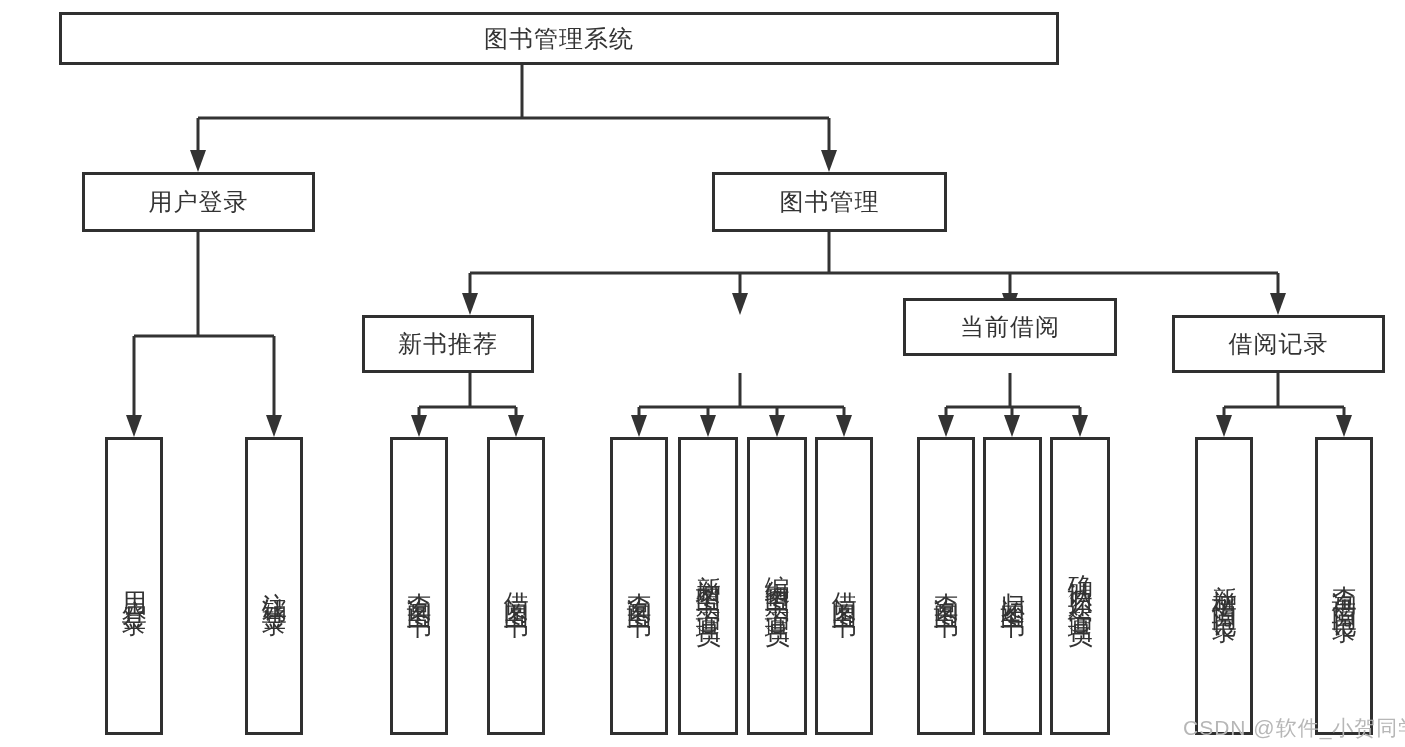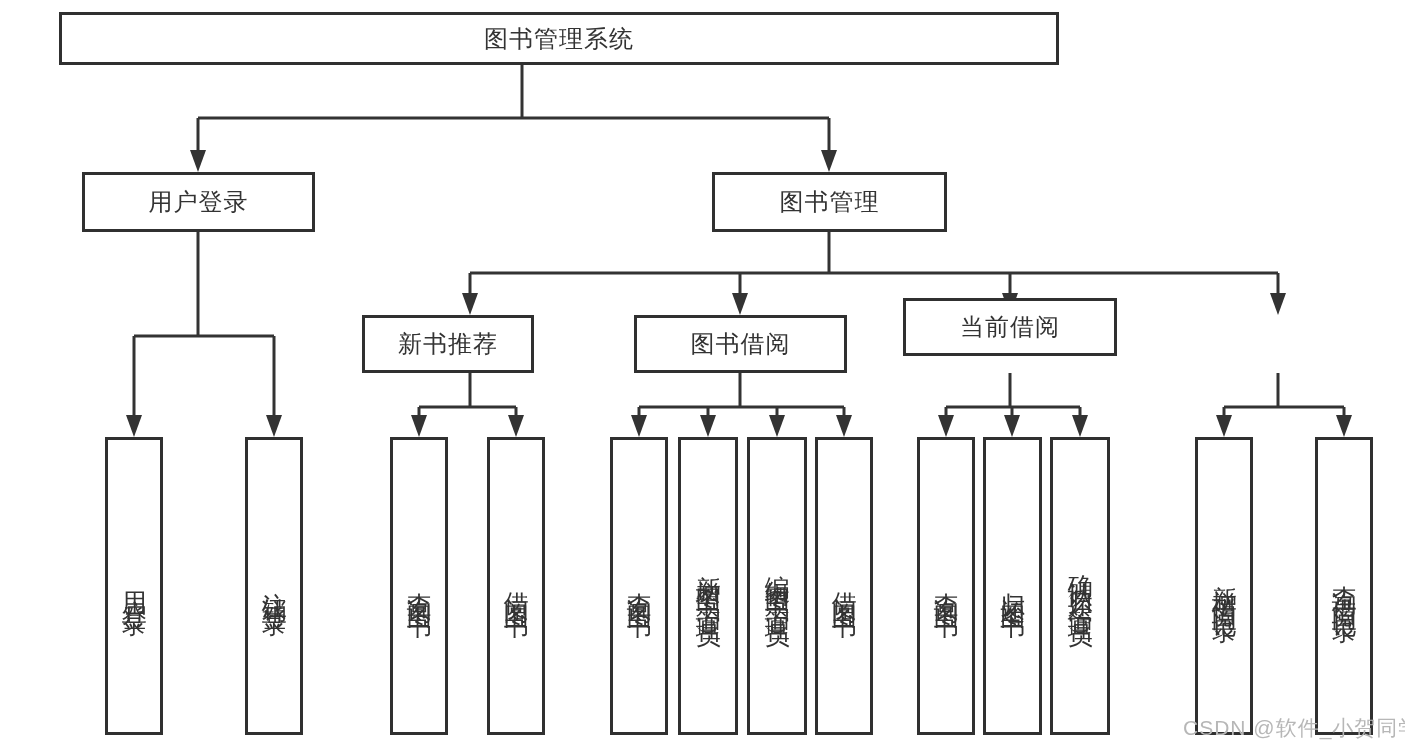--- a/index.html
+++ b/index.html
@@ -118,25 +118,25 @@
   <div class="node h-node" style="left:82px;top:172px;width:233px;height:60px;">
     <span>用户登录</span>
   </div>
   <div class="node h-node" style="left:712px;top:172px;width:235px;height:60px;font-family:Liberation Mono, monospace;">
     <span>图书管理</span>
   </div>
 
   <div class="node h-node" style="left:362px;top:315px;width:172px;height:58px;">
     <span>新书推荐</span>
   </div>
-  <div class="node h-node" style="left:634px;top:315px;width:213px;height:58px;">
-    <span>图书借阅</span>
-  </div>
   <div class="node h-node" style="left:903px;top:298px;width:214px;height:58px;">
     <span>当前借阅</span>
+  </div>
+  <div class="node h-node" style="left:1172px;top:315px;width:213px;height:58px;">
+    <span>借阅记录</span>
   </div>
 
   <div class="node v-node" style="left:105px;top:437px;width:58px;height:298px;">
     <span class="vtext">用户登录</span>
   </div>
   <div class="node v-node" style="left:245px;top:437px;width:58px;height:298px;">
     <span class="vtext">注销登录</span>
   </div>
 
   <div class="node v-node" style="left:390px;top:437px;width:58px;height:298px;">

